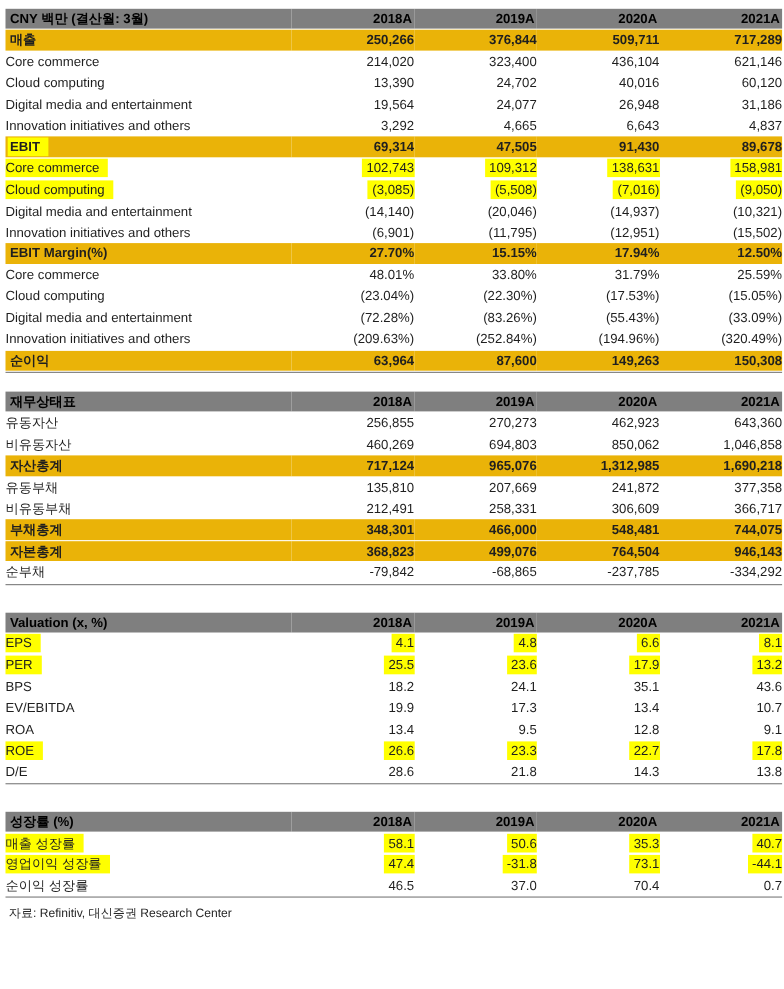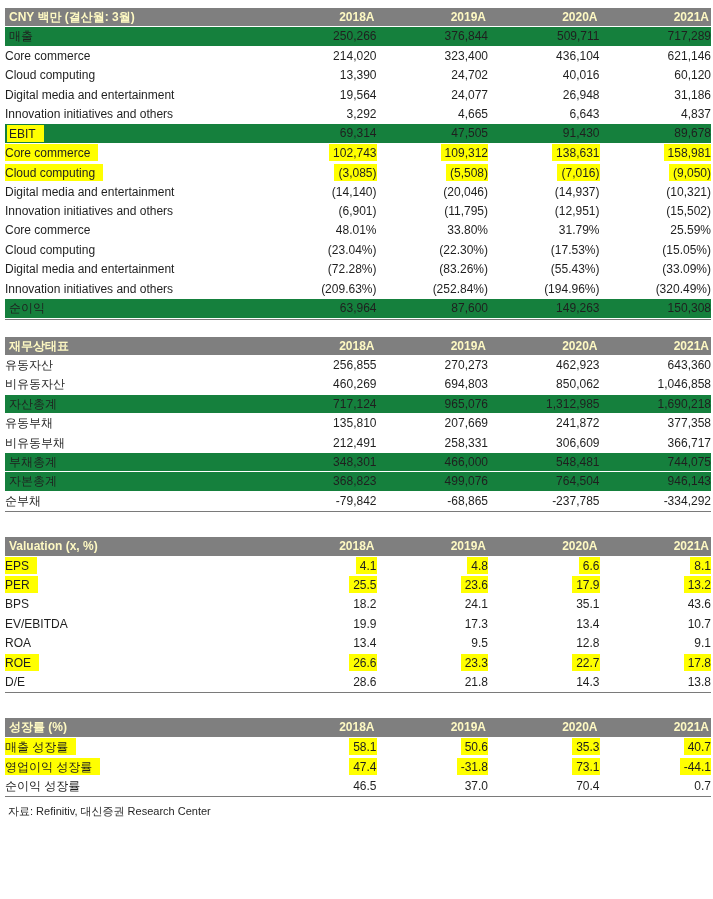--- a/index.html
+++ b/index.html
@@ -28,34 +28,34 @@
     padding: 0;
     font-size: 12px;
     line-height: 18.4px;
     vertical-align: middle;
     white-space: nowrap;
     overflow: hidden;
   }
   
   table.fin thead th {
     background: #7f7f7f;
-    color: #fef9c3;
+    color: #000000;
     font-weight: bold;
     text-align: right;
     padding-right: 2px;
   }
   table.fin thead th.h-label {
     text-align: left;
     padding-left: 4px;
   }
   
   td.cell-label { text-align: left; padding-left: 14px; }
   td.cell-num   { text-align: right; padding-right: 2px; }
   
-  tr.subtotal td { background: #15803d; font-weight: normal; }
+  tr.subtotal td { background: #eab308; font-weight: bold; }
   tr.subtotal td.cell-label { padding-left: 4px; }
 
   
   .hl {
     background: #ffff00;
     padding: 1.5px 4px;
   }
   td.cell-num .hl { margin-right: -4px; }
   td.cell-label .hl { margin-left: -4px; padding-left: 4px; padding-right: 8px; }
   tr.subtotal td.cell-label .hl { margin-left: -2px; padding-left: 2px; text-align: center; }
@@ -157,20 +157,27 @@
             <td class="cell-num"><span>(14,937)</span></td>
             <td class="cell-num"><span>(10,321)</span></td>
           </tr>
           <tr>
             <td class="cell-label"><span>Innovation initiatives and others</span></td>
             <td class="cell-num"><span>(6,901)</span></td>
             <td class="cell-num"><span>(11,795)</span></td>
             <td class="cell-num"><span>(12,951)</span></td>
             <td class="cell-num"><span>(15,502)</span></td>
           </tr>
+          <tr class="subtotal">
+            <td class="cell-label"><span>EBIT Margin(%)</span></td>
+            <td class="cell-num"><span>27.70%</span></td>
+            <td class="cell-num"><span>15.15%</span></td>
+            <td class="cell-num"><span>17.94%</span></td>
+            <td class="cell-num"><span>12.50%</span></td>
+          </tr>
           <tr>
             <td class="cell-label"><span>Core commerce</span></td>
             <td class="cell-num"><span>48.01%</span></td>
             <td class="cell-num"><span>33.80%</span></td>
             <td class="cell-num"><span>31.79%</span></td>
             <td class="cell-num"><span>25.59%</span></td>
           </tr>
           <tr>
             <td class="cell-label"><span>Cloud computing</span></td>
             <td class="cell-num"><span>(23.04%)</span></td>

